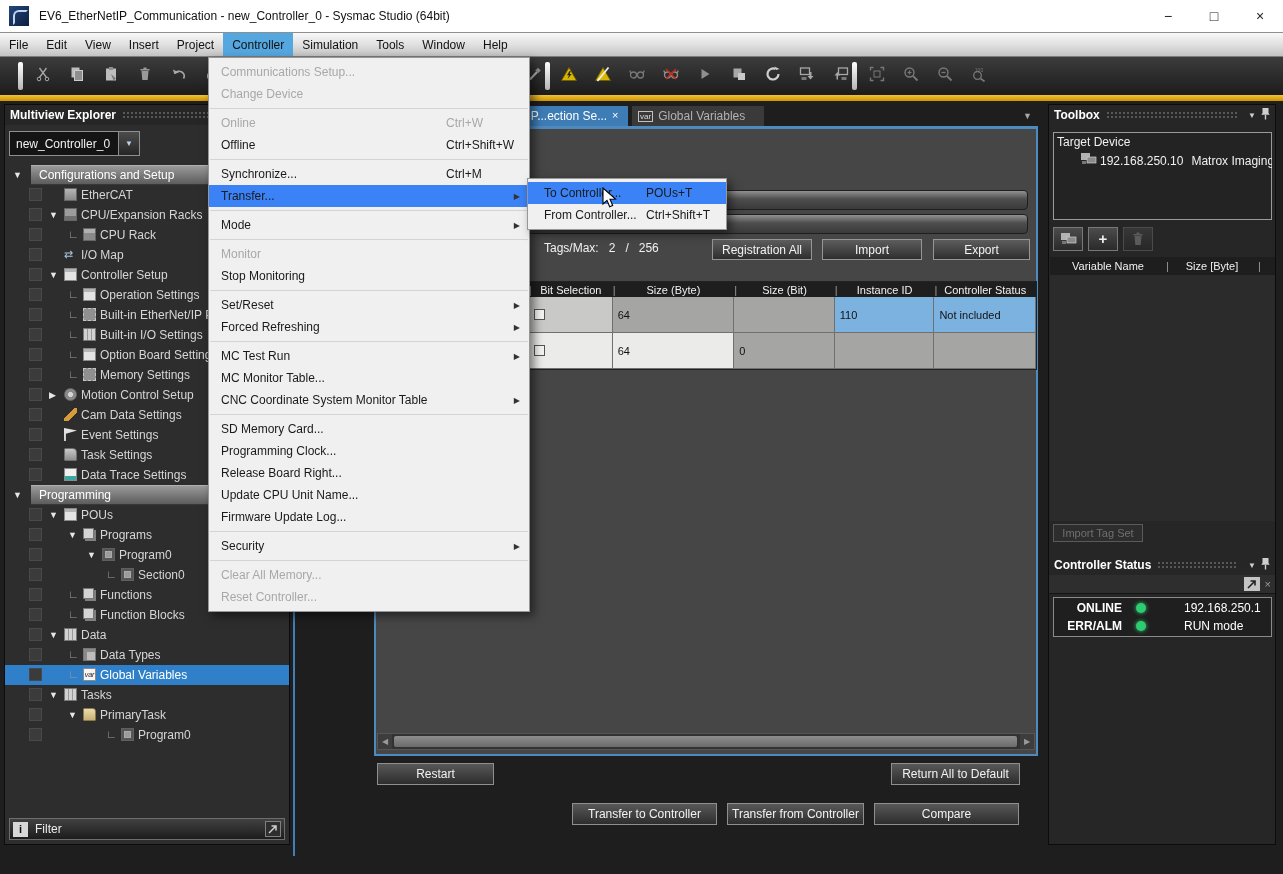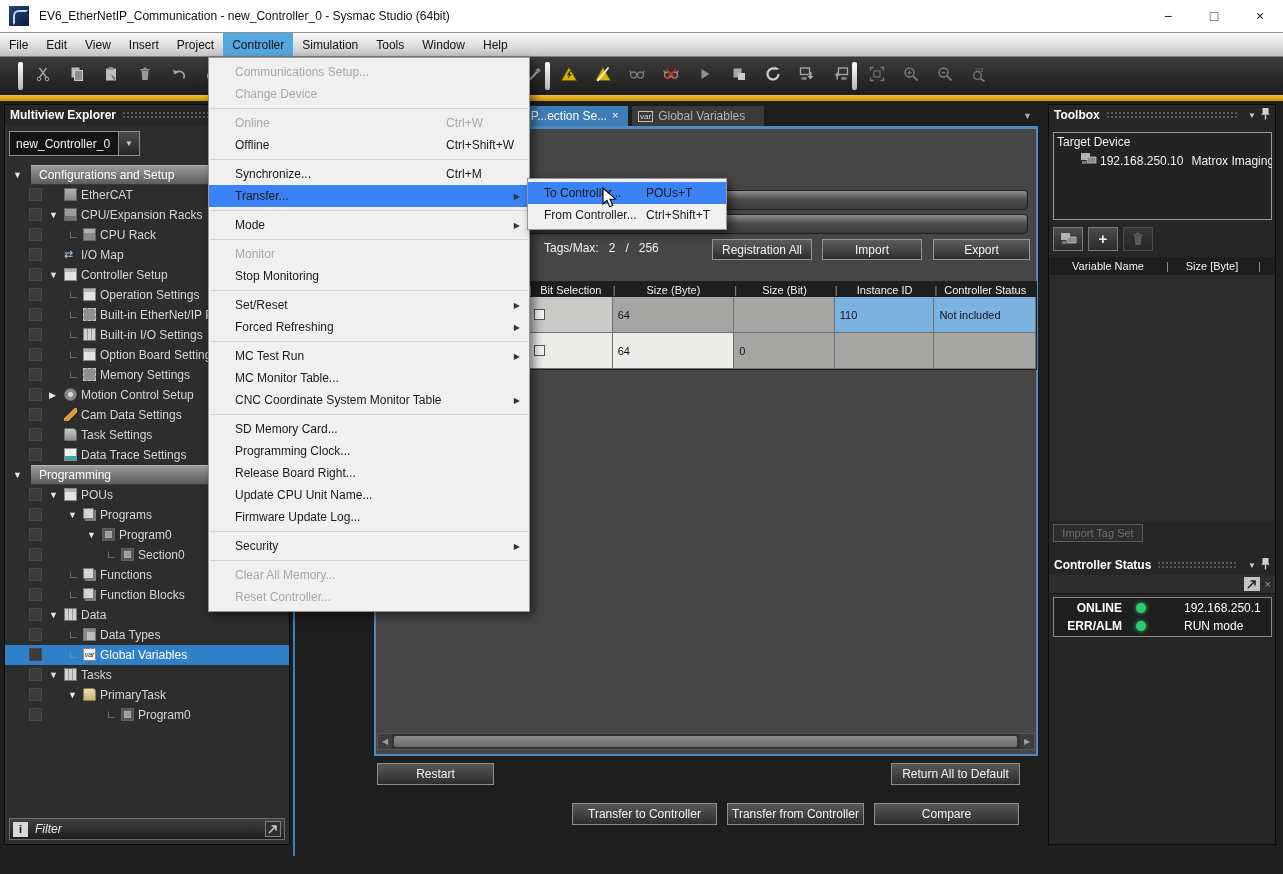--- a/index.html
+++ b/index.html
@@ -57,21 +57,21 @@
 .ti-event{background:linear-gradient(#e8e8e8,#cfcfcf);clip-path:polygon(0 0,100% 20%,15% 45%,15% 100%,0 100%);}
 .ti-task{background:linear-gradient(#c8c8c8,#8f8f8f);border:1px solid #6f6f6f;border-radius:1px 4px 1px 1px;}
 .ti-trace{background:#f0f0f0;border:1px solid #8a8a8a;box-shadow:inset 0 -4px 0 #3aa8a0;}
 .ti-programs,.ti-functions,.ti-fblocks{background:#d4d4d4;border:1px solid #777;box-shadow:2px 2px 0 #7f7f7f;width:11px;height:11px;}
 .ti-program,.ti-section{background:#9c9c9c;border:1px solid #5f5f5f;box-shadow:inset 0 0 0 2px #565656,inset 0 0 0 3px #aaa;}
 .ti-datatypes{background:#bdbdbd;border:1px solid #777;box-shadow:inset 3px 3px 0 #8a8a8a;}
 .ti-globalvars{background:#f5f5f5;border:1px solid #8a8a8a;color:#222;font-size:7px;line-height:11px;text-align:center;font-style:italic;}
 .ti-folder{background:linear-gradient(#ecdcae,#c9b173);border:1px solid #8a7a4a;border-radius:1px 3px 1px 1px;}
 .filterbar{position:absolute;left:4px;bottom:4px;width:276px;height:22px;background:linear-gradient(#414141,#1c1c1c);border:1px solid #6d6d6d;display:flex;align-items:center;}
 .fb-i{width:15px;height:15px;margin:0 7px 0 3px;background:#d8d8d8;color:#111;font-weight:bold;display:flex;align-items:center;justify-content:center;font-size:11px;}
-.fb-label{color:#ececec;flex:1;font-style:italic;}
+.fb-label{color:#ececec;flex:1;}
 .fb-pin{width:16px;height:16px;border:1px solid #808080;margin-right:3px;display:flex;align-items:center;justify-content:center;background:#2e2e2e;}
 .splitter{position:absolute;left:293px;top:104px;width:2px;height:752px;background:#3f7fb5;}
 
 
 .tabbar{position:absolute;left:374px;top:106px;width:664px;height:23px;border-bottom:3px solid #4d8ac0;}
 .tab{position:absolute;top:0;height:20px;display:flex;align-items:center;white-space:nowrap;}
 .tab.active{background:#3d7cb5;color:#fff;}
 .tab.inactive{background:#3a3a3a;color:#b2b2b2;}
 .tab-label{position:absolute;top:3px;}
 .tab-close{position:absolute;top:3px;color:#fff;font-size:11px;}
@@ -116,21 +116,21 @@
 .cs-close{color:#9a9a9a;font-size:11px;}
 .status-box{position:absolute;left:4px;top:492px;width:219px;height:40px;border:1px solid #8a8a8a;background:#1f1f1f;padding-top:1px;}
 .st-row{display:flex;align-items:center;height:18px;}
 .st-label{width:68px;text-align:right;color:#fff;font-weight:bold;}
 .st-dot{width:10px;height:10px;border-radius:50%;background:#2ecc71;margin-left:14px;box-shadow:0 0 4px #2ecc71;}
 .st-val{margin-left:38px;color:#fff;}
 
 
 .menu{position:absolute;background:#f0f0f0;border:1px solid #979797;box-shadow:4px 4px 9px rgba(0,0,0,.5);padding:3px 0;z-index:100;}
 #controller-menu{left:208px;top:57px;width:322px;}
-.mi{position:relative;height:22px;display:flex;align-items:center;padding-left:26px;color:#1a1a1a;}
+.mi{position:relative;height:22px;display:flex;align-items:center;padding-left:12px;color:#1a1a1a;}
 .mi.dis{color:#a8a8a8;}
 .mi.hi{background:#3b82f6;}
 .mi .sc{position:absolute;left:237px;}
 .mi .sub{position:absolute;right:9px;font-size:8px;color:#333;}
 .msep{height:1px;background:#d4d4d4;margin:3px 1px;}
 #transfer-submenu{left:527px;top:178px;width:200px;z-index:110;}
 #transfer-submenu .mi{padding-left:16px;}
 #transfer-submenu .sc{left:118px;}
 .cursor{position:absolute;left:601px;top:187px;z-index:200;}
 </style>
@@ -388,20 +388,25 @@
         <div class="trow">
           <span class="sq"></span>
           <span class="tarrow" style="left: 44px;">▶</span>
           <span class="ti ti-motion" style="left: 59px;"></span>
           <span class="tlabel" style="left: 76px;">Motion Control Setup</span>
         </div>
         <div class="trow">
           <span class="sq"></span>
           <span class="ti ti-cam" style="left: 59px;"></span>
           <span class="tlabel" style="left: 76px;">Cam Data Settings</span>
+        </div>
+        <div class="trow">
+          <span class="sq"></span>
+          <span class="ti ti-event" style="left: 59px;"></span>
+          <span class="tlabel" style="left: 76px;">Event Settings</span>
         </div>
         <div class="trow">
           <span class="sq"></span>
           <span class="ti ti-task" style="left: 59px;"></span>
           <span class="tlabel" style="left: 76px;">Task Settings</span>
         </div>
         <div class="trow">
           <span class="sq"></span>
           <span class="ti ti-trace" style="left: 59px;"></span>
           <span class="tlabel" style="left: 76px;">Data Trace Settings</span>

